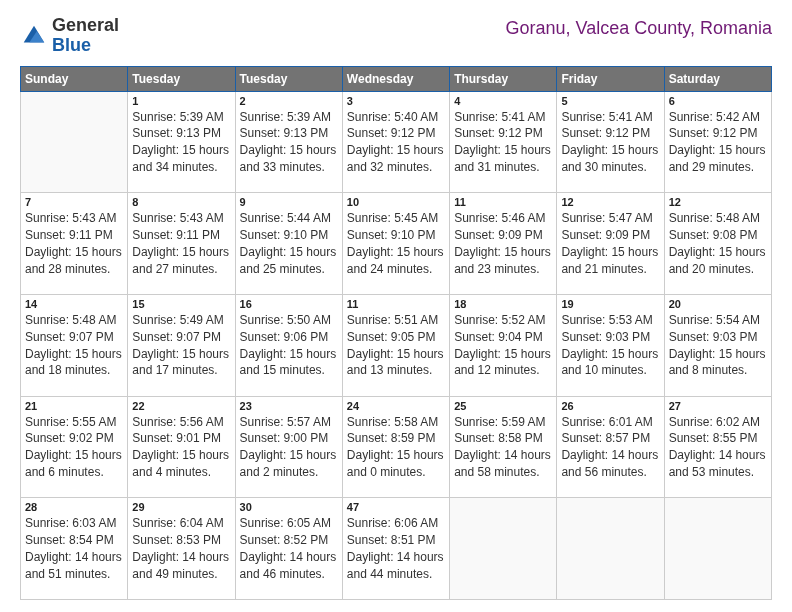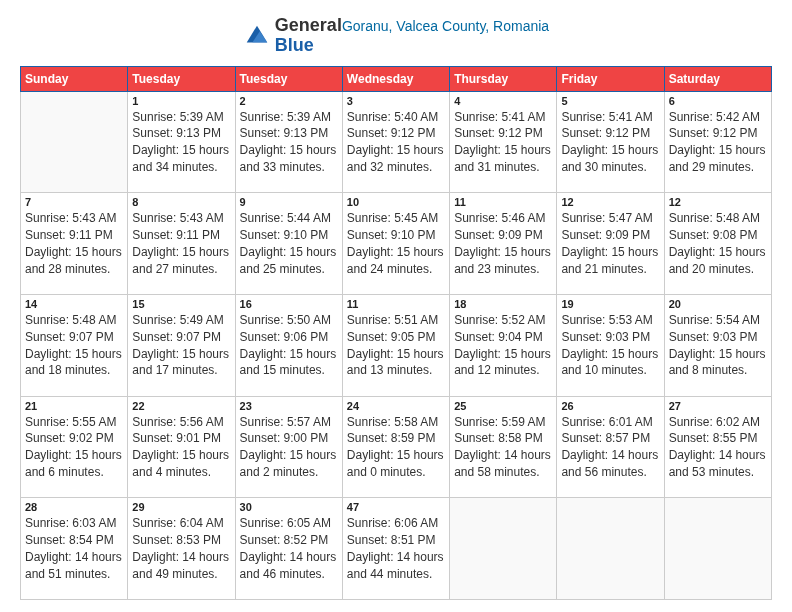--- a/index.html
+++ b/index.html
@@ -12,21 +12,21 @@
     }
     .page {
       width: 792px;
       height: 612px;
       padding: 16px 20px 12px 20px;
       display: flex;
       flex-direction: column;
     }
     .header {
       display: flex;
-      justify-content: center;
+      justify-content: space-between;
       align-items: flex-start;
       margin-bottom: 10px;
     }
     .logo {
       display: flex;
       align-items: center;
       gap: 4px;
     }
     .logo-text {
       font-size: 18px;
@@ -42,33 +42,33 @@
     .title-block {
       text-align: right;
     }
     .month-title {
       font-size: 36px;
       font-weight: bold;
       color: #1a1a1a;
       line-height: 1.1;
     }
     .location {
-      font-size: 14px;
-      color: #0369a1;
+      font-size: 18px;
+      color: #701a75;
       margin-top: 2px;
     }
     .calendar {
       flex: 1;
       border: 1px solid #ccc;
       border-collapse: collapse;
       width: 100%;
       table-layout: fixed;
     }
     .calendar th {
-      background: #ef4444;
+      background: #737373;
       color: #fff;
       font-size: 12px;
       font-weight: bold;
       padding: 5px 4px;
       text-align: left;
       border: 1px solid #1a5fa8;
     }
     .calendar td {
       border: 1px solid #ccc;
       vertical-align: top;

